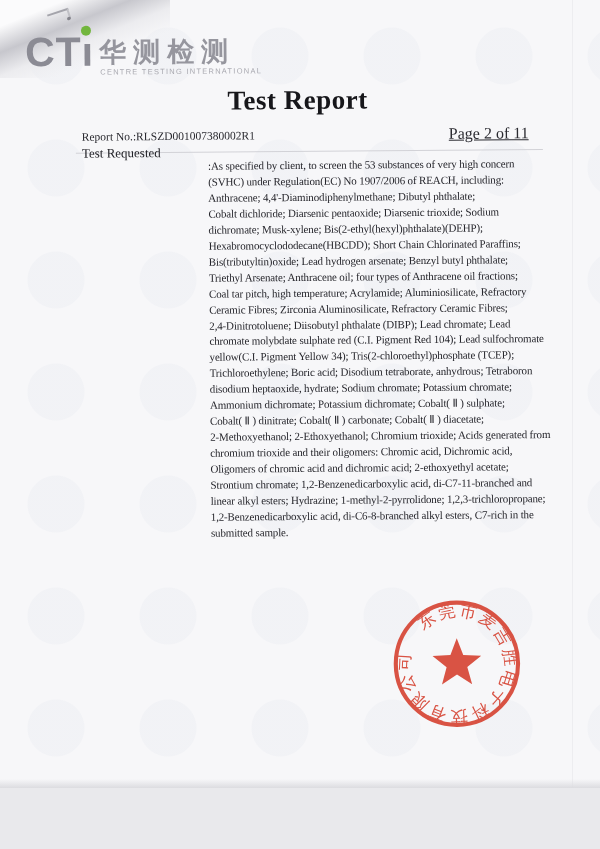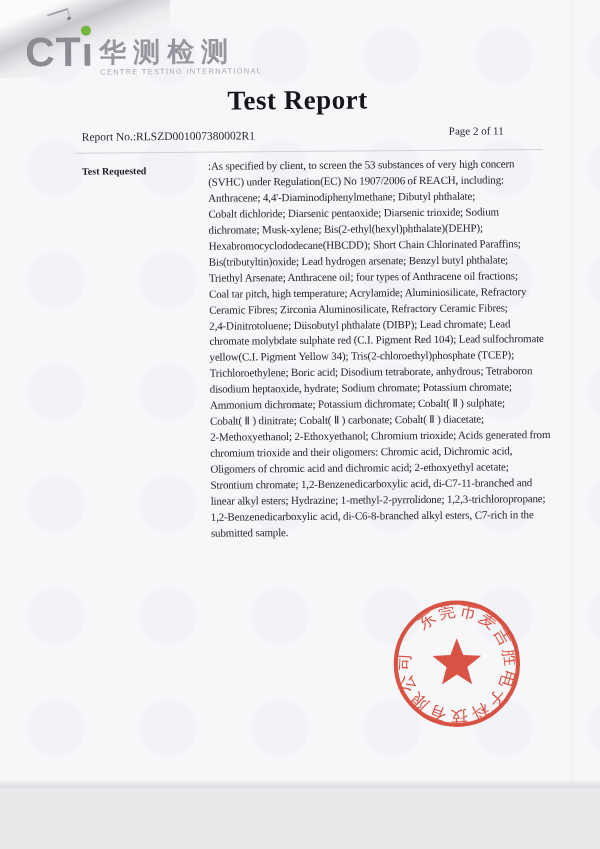--- a/index.html
+++ b/index.html
@@ -28,24 +28,24 @@
     letter-spacing:1px;color:#8b8b94;}
   .logo-dot{position:absolute;left:84px;top:24px;width:10px;height:10px;border-radius:50%;background:#72b63d;}
   .logo-cn{position:absolute;left:102px;top:33px;font-family:"Liberation Sans",sans-serif;
     font-weight:bold;font-size:27px;color:#96969e;letter-spacing:7px;white-space:nowrap;}
   .logo-sub{position:absolute;left:103px;top:66px;font-family:"Liberation Sans",sans-serif;
     font-size:7.5px;color:#a9a9b0;letter-spacing:1.25px;white-space:nowrap;}
   
   .title{position:absolute;left:0;top:85px;width:600px;text-align:center;
     font-weight:bold;font-size:27px;color:#17171b;letter-spacing:.5px;}
   .report-no{position:absolute;left:84px;top:129px;font-size:11.5px;color:#2a2a30;}
-  .page-ind{position:absolute;left:451px;top:126px;font-size:11px;color:#2a2a30;}
+  .page-ind{position:absolute;left:451px;top:126px;font-size:16px;color:#2a2a30;text-decoration:underline;}
   .header-rule{position:absolute;left:78px;top:151px;width:467px;height:1px;background:#d2d2d7;}
   
-  .tr-label{position:absolute;left:84px;top:164px;font-size:10px;font-weight:bold;color:#202026;}
+  .tr-label{position:absolute;left:84px;top:144px;font-size:13px;font-weight:normal;color:#202026;}
   .tr-body{position:absolute;left:210px;top:158px;width:345px;
     font-size:11px;line-height:15.95px;letter-spacing:-0.15px;
     white-space:pre;color:#26262c;}
   
   .seal{position:absolute;left:386px;top:596px;width:138px;height:138px;
     mix-blend-mode:multiply;opacity:.9;}
   
   .footer-rule{position:absolute;left:40px;top:795px;width:556px;height:1px;background:#bfbfc5;}
   .f-company{position:absolute;left:38px;top:816px;font-family:"Liberation Sans",sans-serif;
     font-size:8.5px;font-weight:bold;letter-spacing:1.4px;color:#9fa0a6;white-space:nowrap;}

